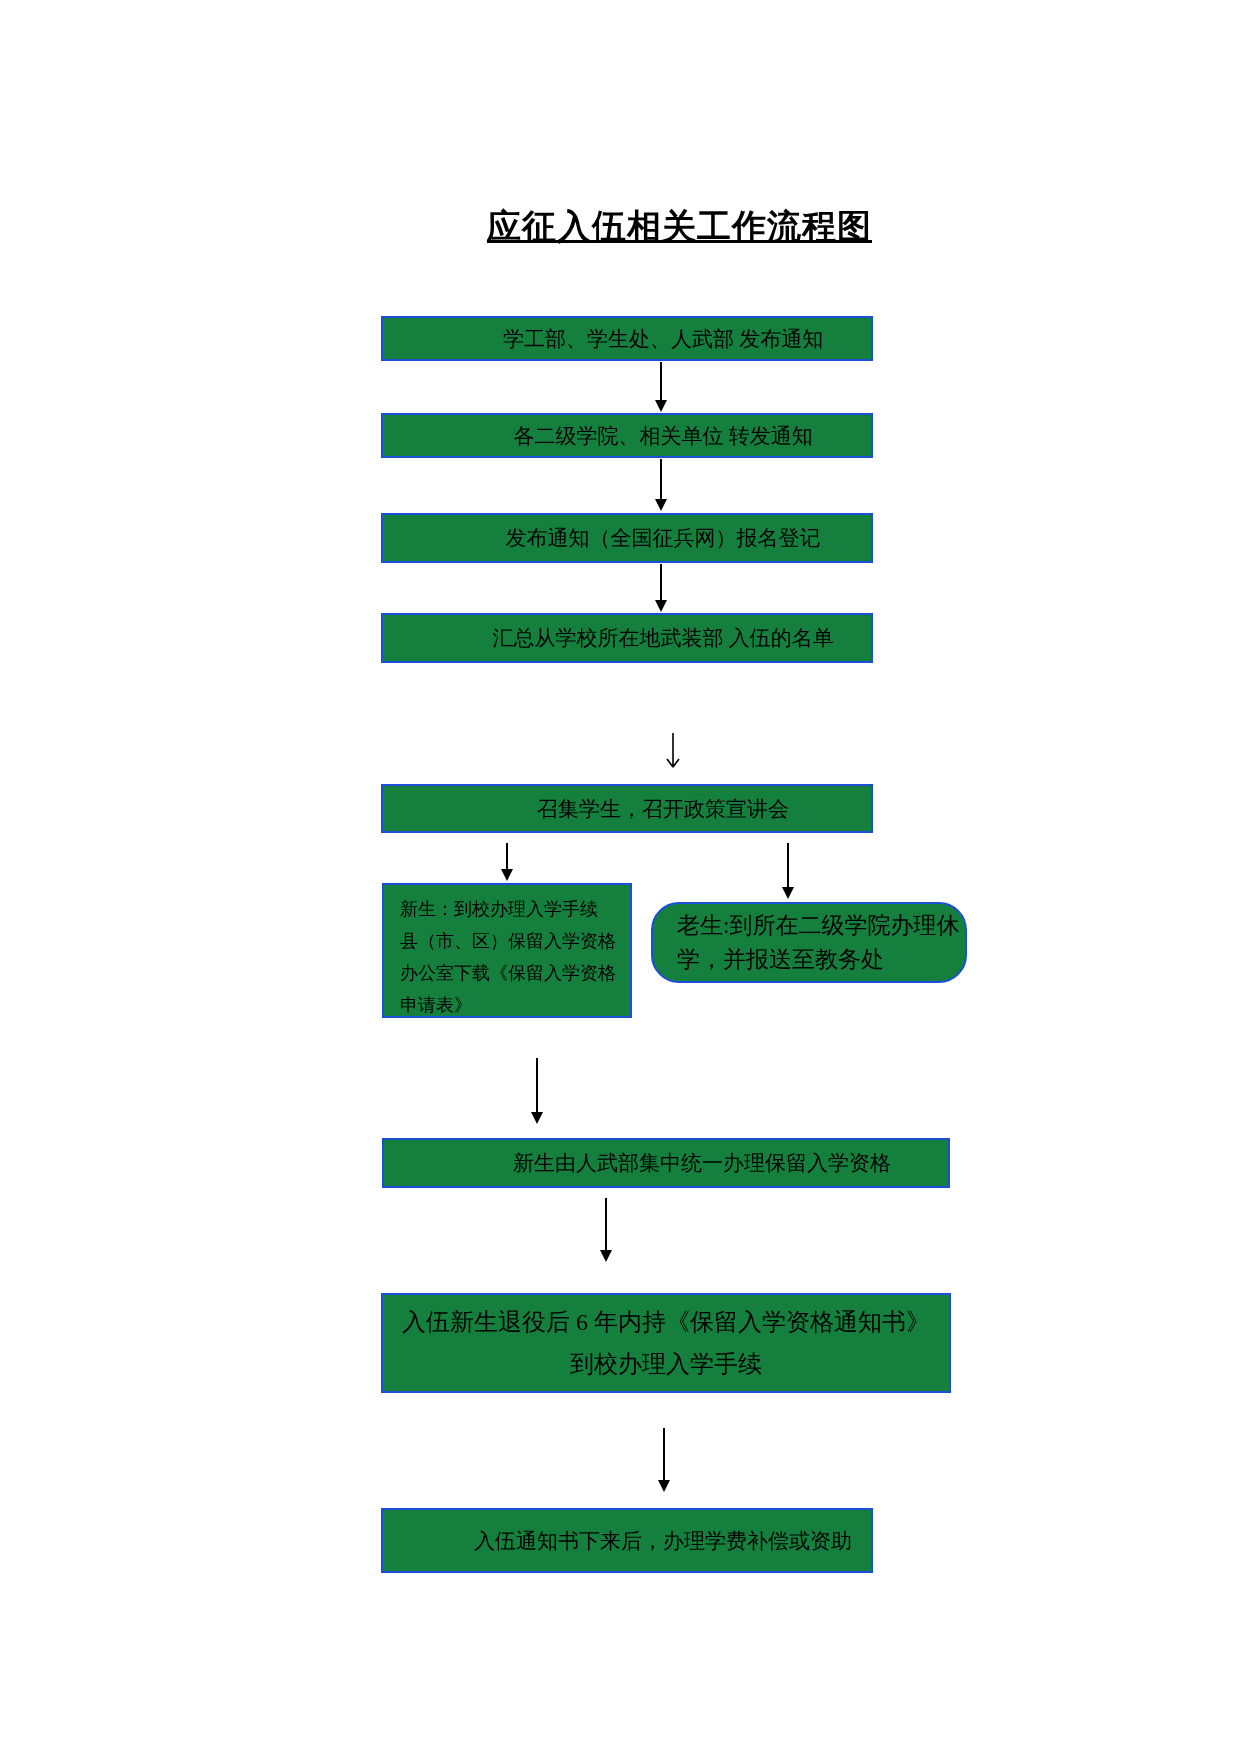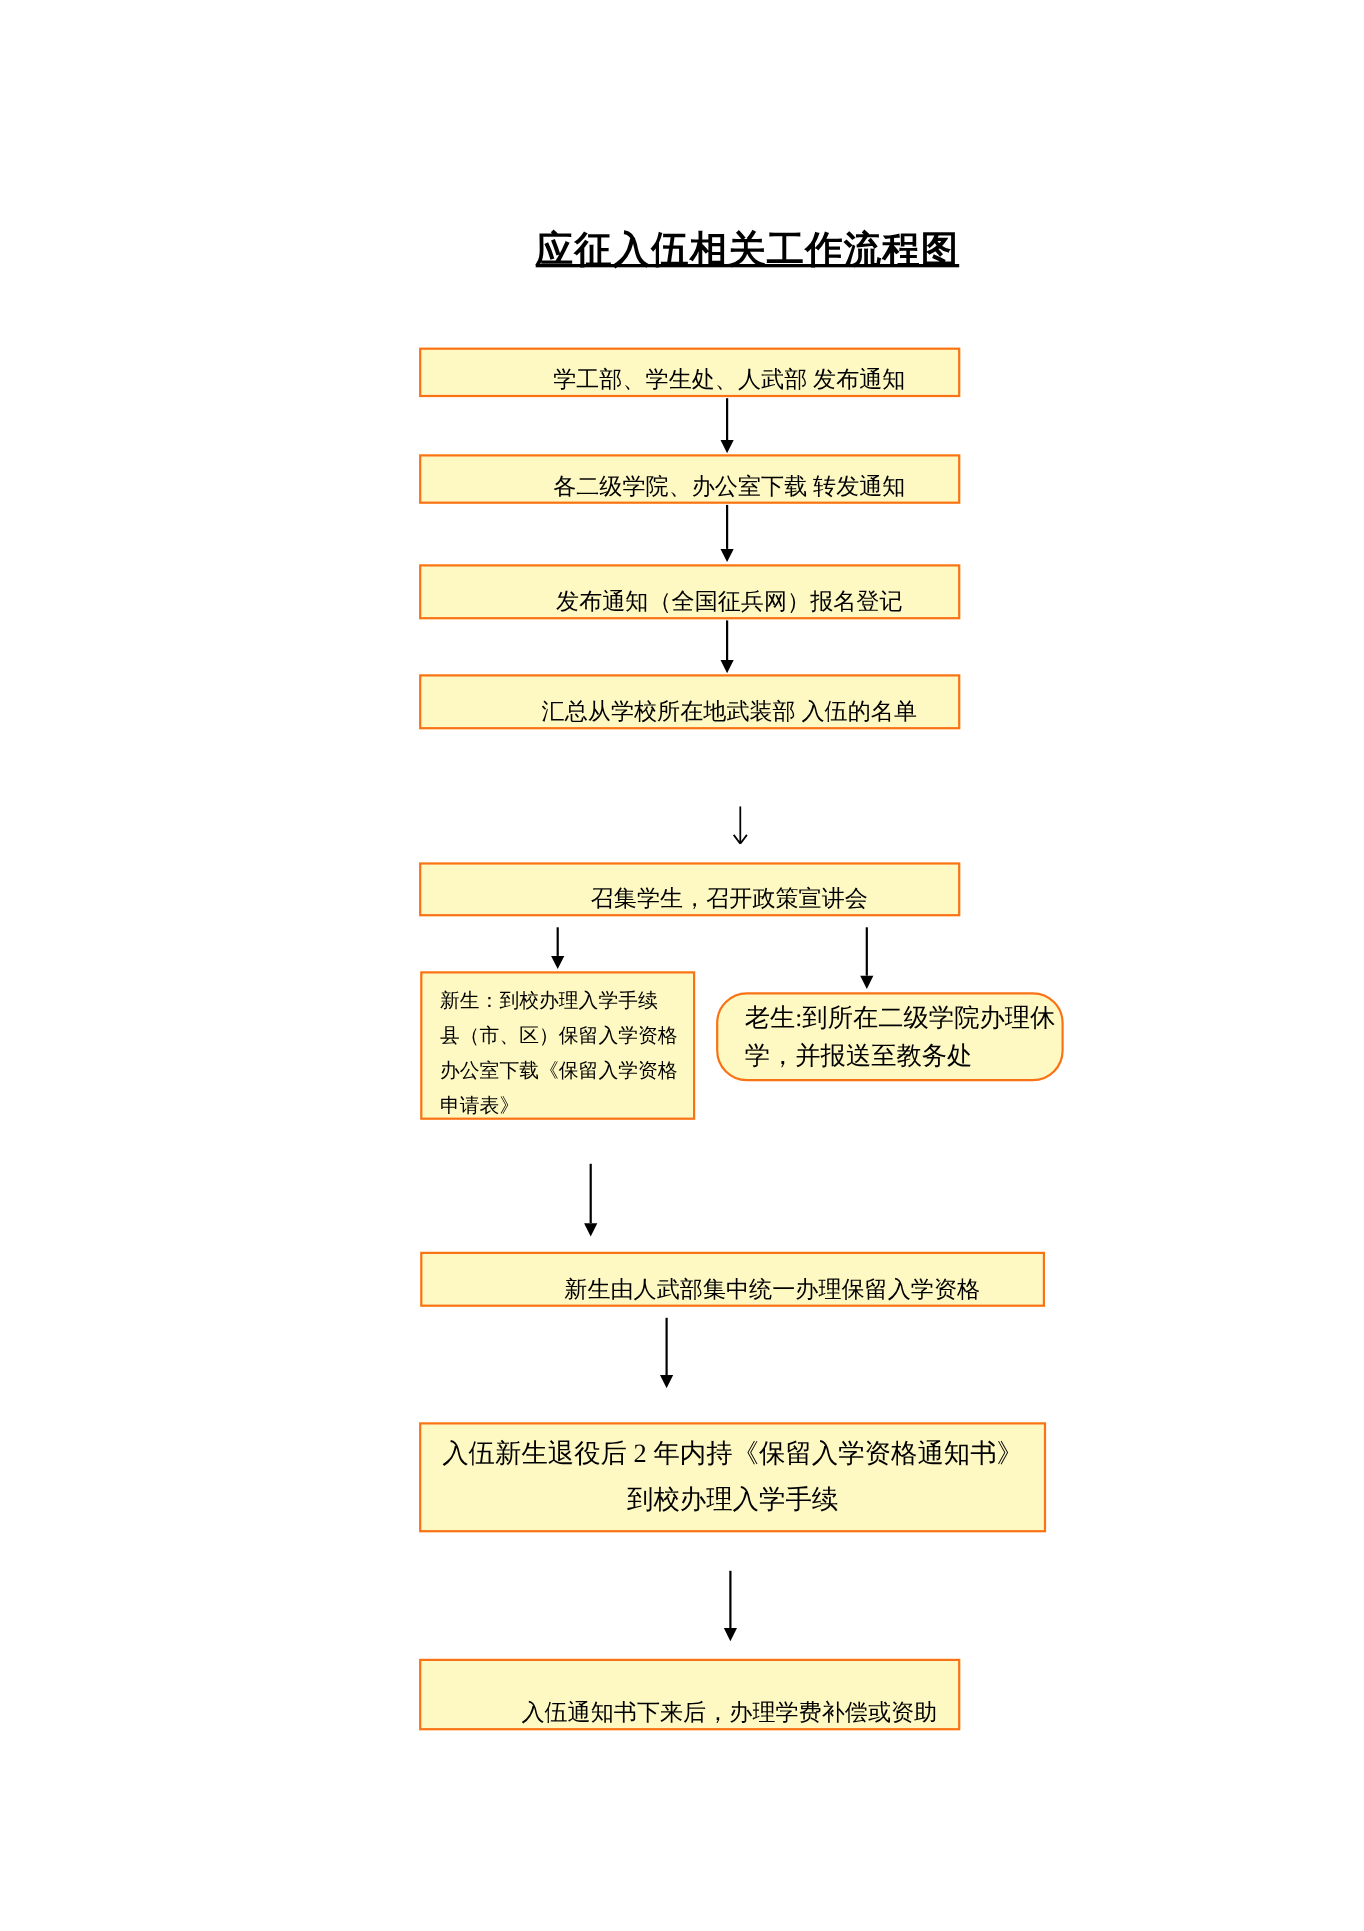--- a/index.html
+++ b/index.html
@@ -23,24 +23,24 @@
     margin: 0;
     font-family: "Liberation Sans", "DejaVu Sans", sans-serif;
     font-size: 34px;
     font-weight: bold;
     letter-spacing: 1px;
     white-space: nowrap;
     text-decoration: underline;
   }
   .fbox {
     position: absolute;
-    border: 2px solid #f97316;
-    background: #fef9c3;
+    border: 2px solid #1d4ed8;
+    background: #15803d;
     display: flex;
-    align-items: flex-end;
+    align-items: center;
     font-size: 21px;
     box-sizing: border-box;
   }
   .ctr {
     display: block;
     width: 100%;
     text-align: center;
     white-space: nowrap;
   }
   .shift { transform: translateX(36px); }
@@ -94,21 +94,21 @@
 <div class="page">
 
   <h1 class="title">应征入伍相关工作流程图</h1>
 
   <div class="fbox" style="left:381px;top:316px;width:492px;height:45px">
     <span class="ctr shift">学工部、学生处、人武部 发布通知</span>
   </div>
   <div class="arrow" style="left:660px;top:362px;height:38px"></div>
 
   <div class="fbox" style="left:381px;top:413px;width:492px;height:45px">
-    <span class="ctr shift">各二级学院、办公室下载 转发通知</span>
+    <span class="ctr shift">各二级学院、相关单位 转发通知</span>
   </div>
   <div class="arrow" style="left:660px;top:459px;height:40px"></div>
 
   <div class="fbox" style="left:381px;top:513px;width:492px;height:50px">
     <span class="ctr shift">发布通知（全国征兵网）报名登记</span>
   </div>
   <div class="arrow" style="left:660px;top:564px;height:36px"></div>
 
   <div class="fbox" style="left:381px;top:613px;width:492px;height:50px">
     <span class="ctr shift">汇总从学校所在地武装部 入伍的名单</span>
@@ -138,21 +138,21 @@
   </div>
 
   <div class="arrow" style="left:536px;top:1058px;height:54px"></div>
 
   <div class="fbox" style="left:382px;top:1138px;width:568px;height:50px">
     <span class="ctr shift">新生由人武部集中统一办理保留入学资格</span>
   </div>
   <div class="arrow" style="left:605px;top:1198px;height:52px"></div>
 
   <div class="fbox multiline big-box" style="left:381px;top:1293px;width:570px;height:100px">
-    <span class="ctr">入伍新生退役后 2 年内持《保留入学资格通知书》</span>
+    <span class="ctr">入伍新生退役后 6 年内持《保留入学资格通知书》</span>
     <span class="ctr">到校办理入学手续</span>
   </div>
   <div class="arrow" style="left:663px;top:1428px;height:52px"></div>
 
   <div class="fbox" style="left:381px;top:1508px;width:492px;height:65px">
     <span class="ctr shift">入伍通知书下来后，办理学费补偿或资助</span>
   </div>
 
 </div>
 

